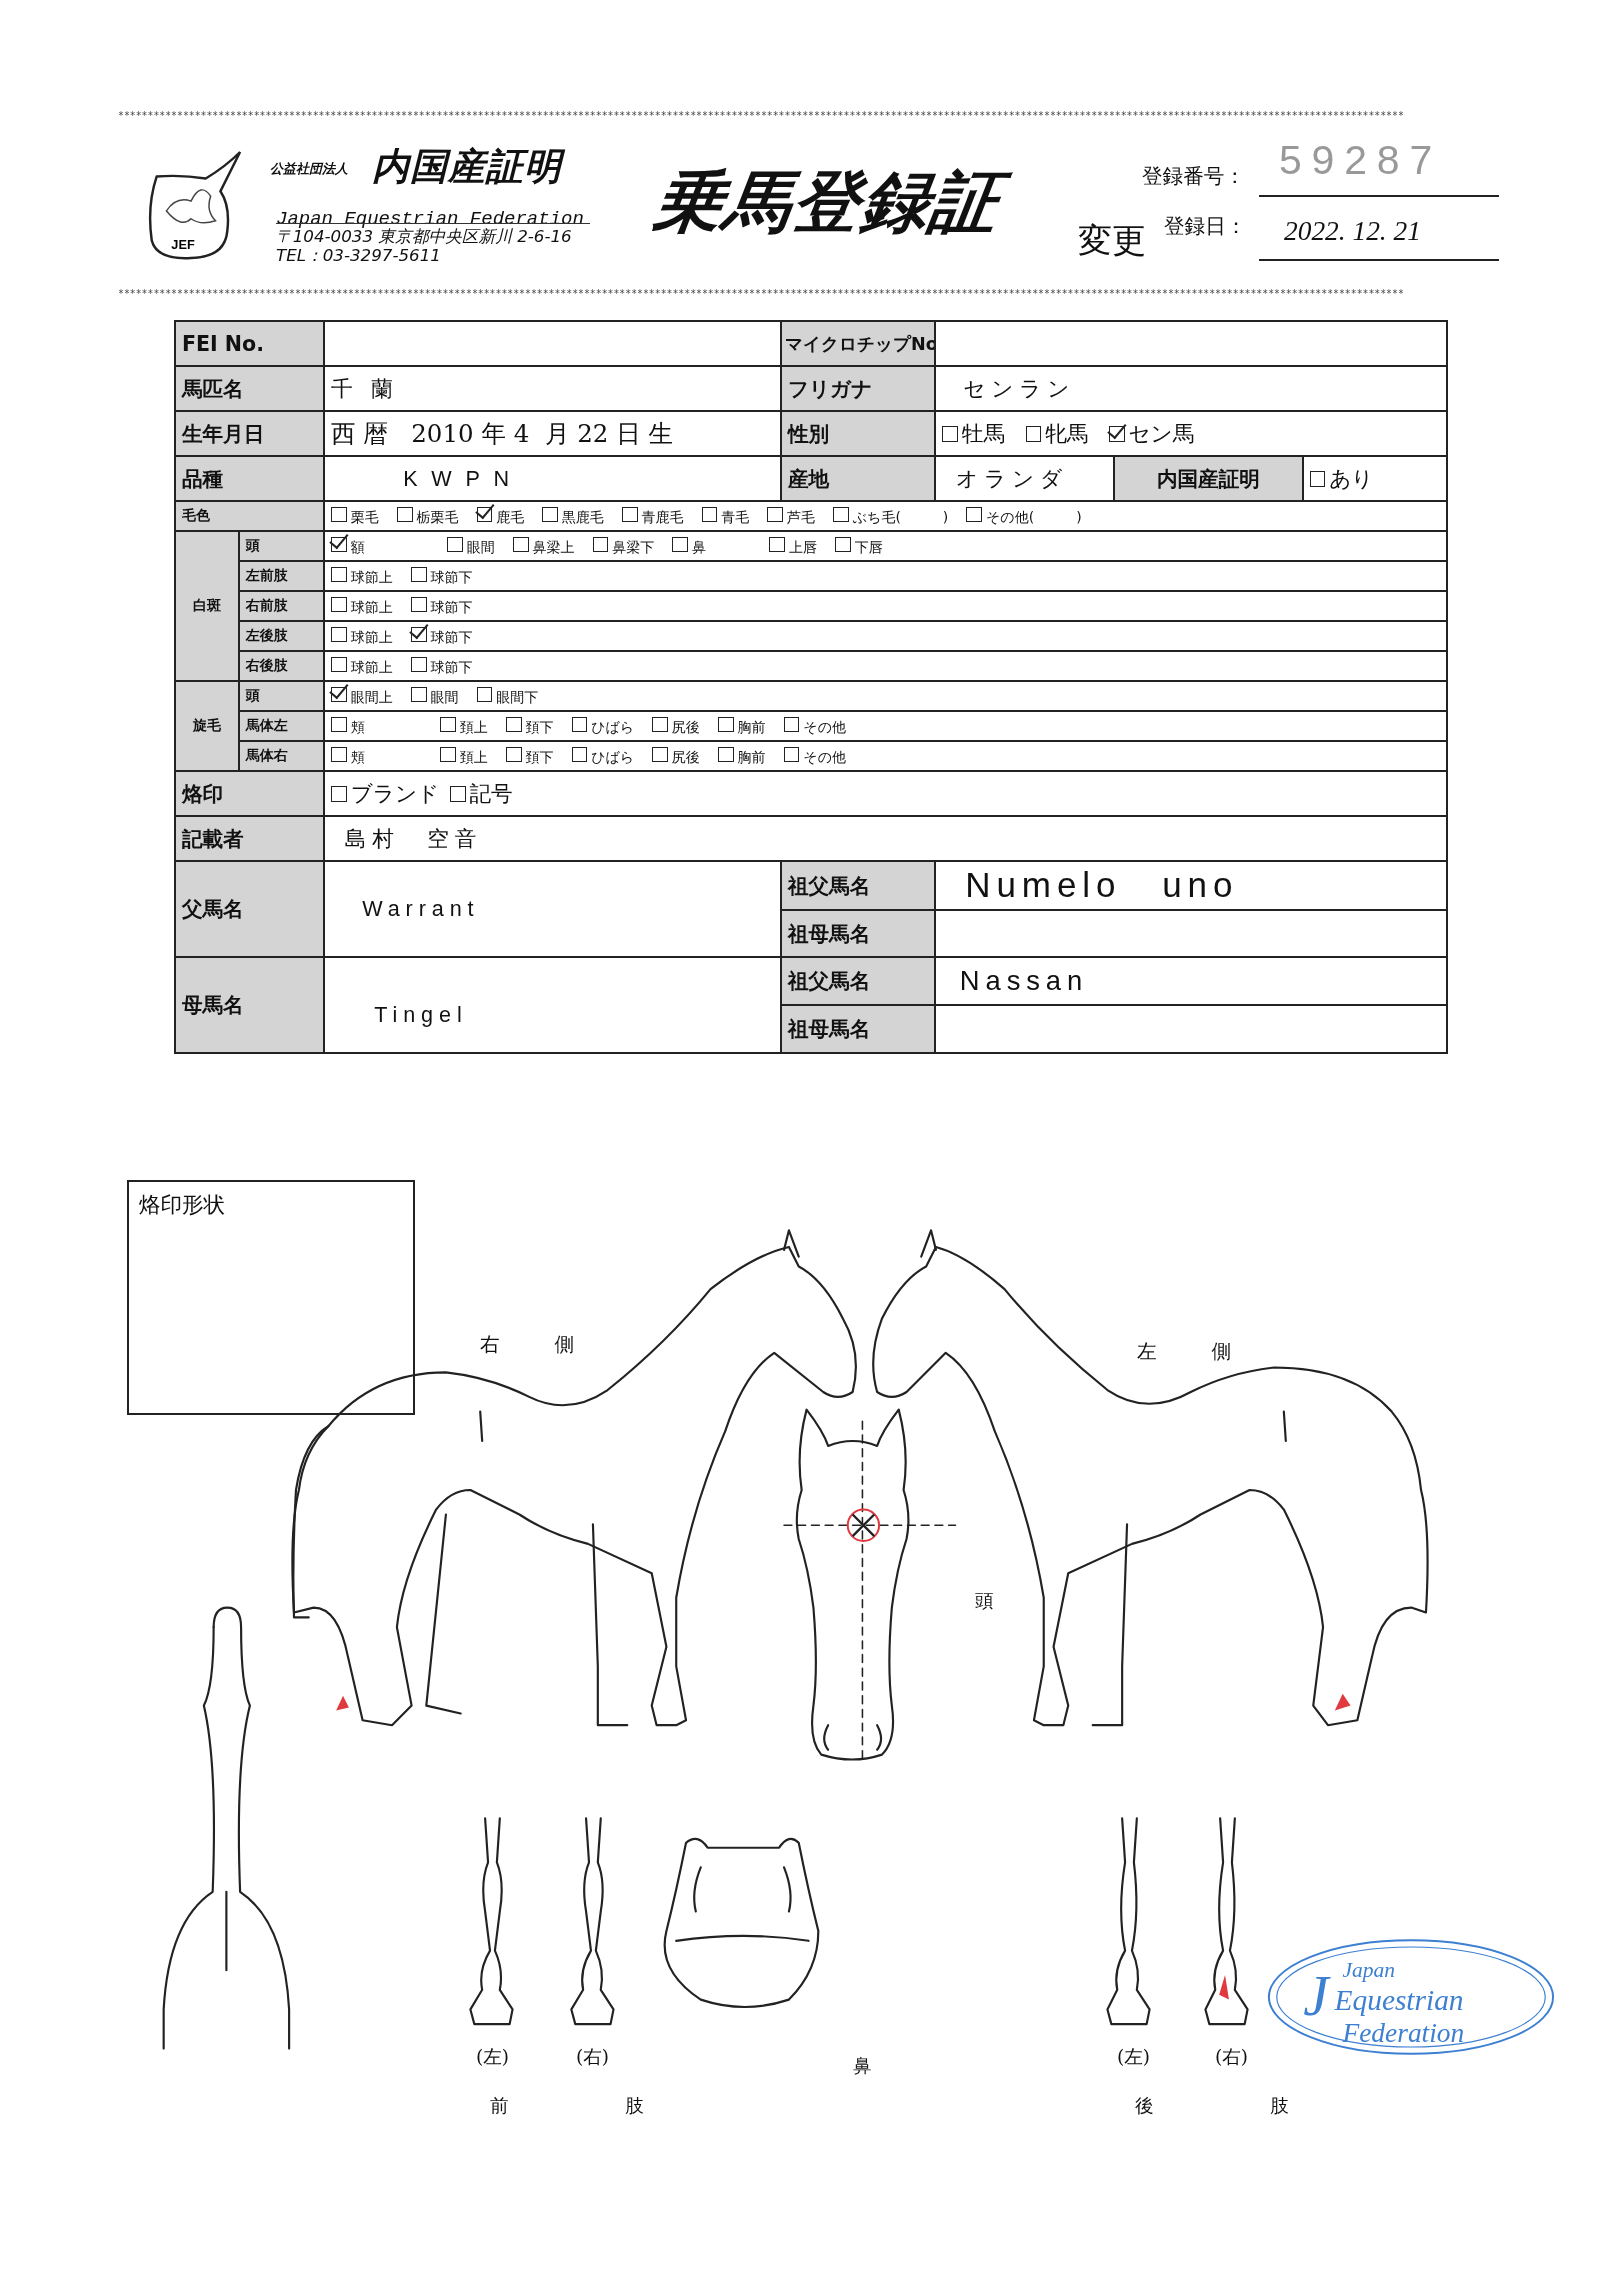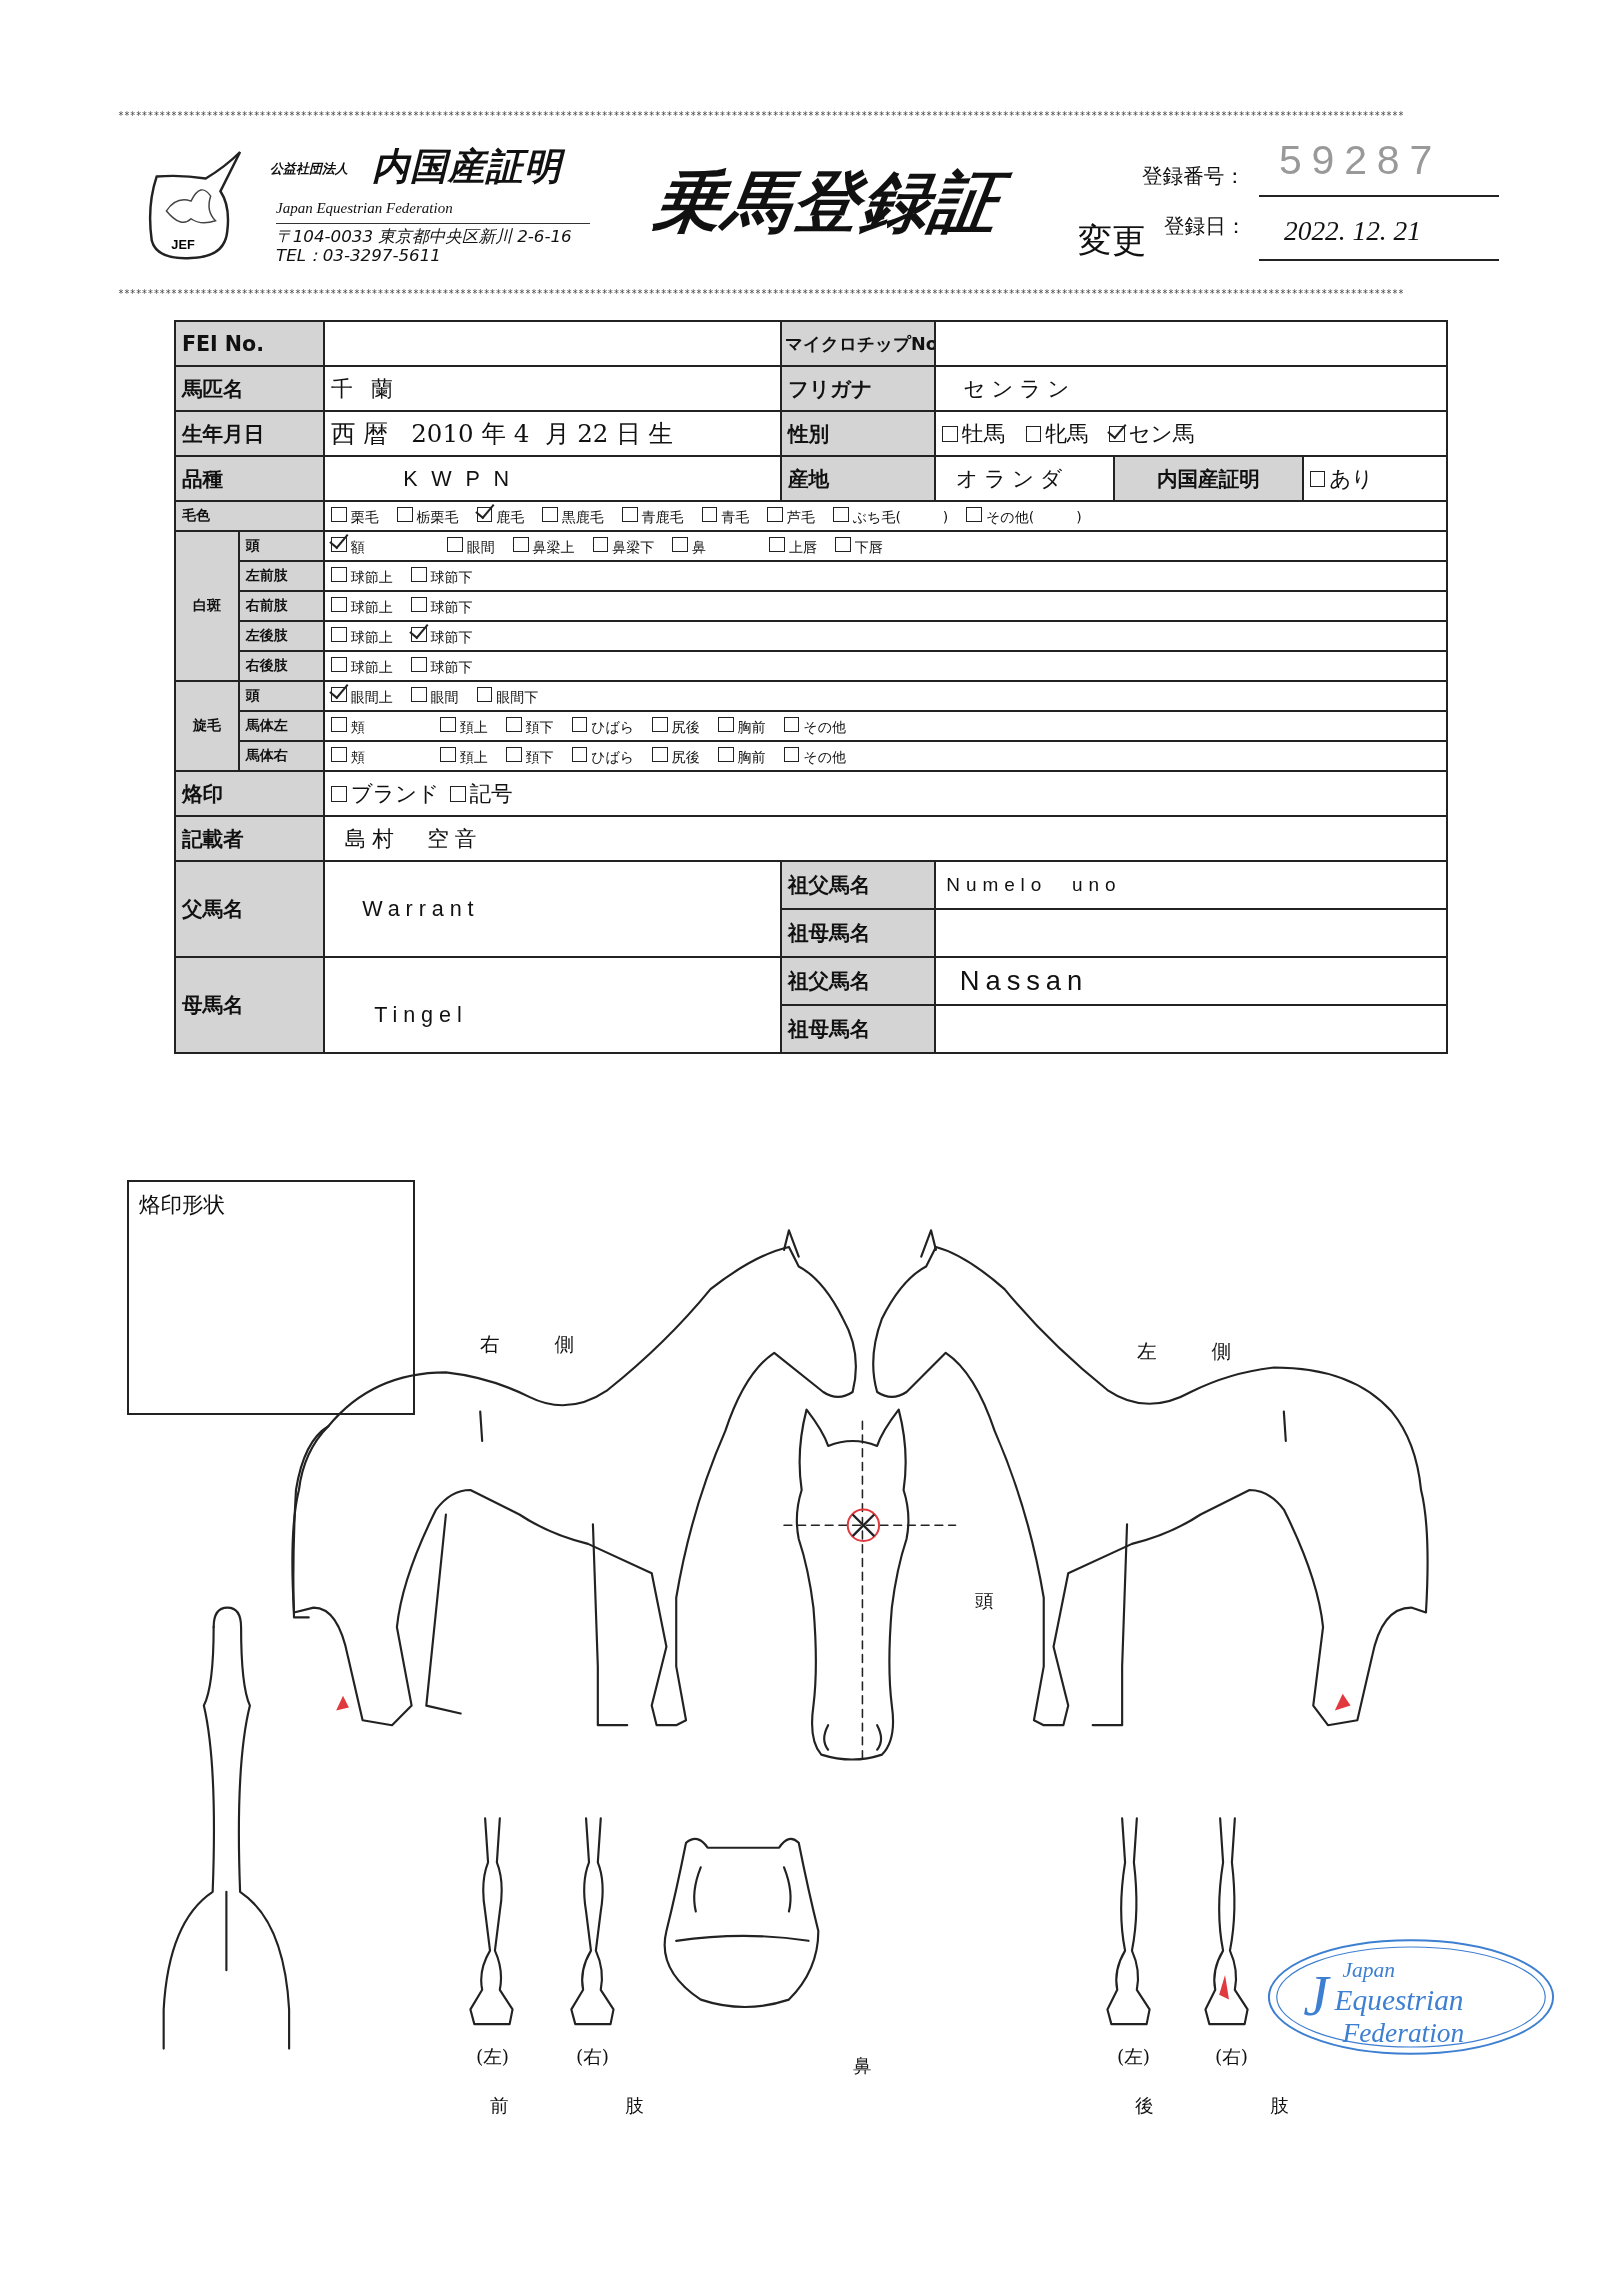--- a/index.html
+++ b/index.html
@@ -1,21 +1,21 @@
 <!DOCTYPE html>
 <html><head>
 <meta charset="utf-8">
 <style>
   html,body{margin:0;padding:0;background:#fff;}
   body{width:1620px;height:2292px;position:relative;overflow:hidden;font-family:"DejaVu Sans","Liberation Sans",sans-serif;color:#111;}
   .stars{position:absolute;left:118px;width:1411px;height:11.8px;font-family:"DejaVu Sans Mono",monospace;font-size:9.8px;line-height:11.8px;color:#444;overflow:hidden;white-space:nowrap;letter-spacing:0px;}
   .logo{position:absolute;left:137px;top:147px;width:108px;height:118px;}
   .org-prefix{position:absolute;left:270px;top:160px;font-size:13px;font-style:italic;font-weight:bold;}
   .org-name{position:absolute;left:372px;top:142px;font-size:37px;font-weight:bold;font-style:italic;letter-spacing:1px;}
-  .org-en{position:absolute;left:276px;top:200px;font-size:15px;font-style:italic;font-family:Liberation Serif, serif;}
+  .org-en{position:absolute;left:276px;top:208px;font-size:19px;font-style:italic;font-family:Liberation Mono, monospace;}
   .org-rule{position:absolute;left:276px;top:223px;width:314px;border-top:1.5px solid #333;}
   .org-addr{position:absolute;left:276px;top:227px;font-size:16.7px;font-style:italic;line-height:18.6px;}
   .doc-title{position:absolute;left:655px;top:157px;font-size:67px;font-weight:bold;font-style:italic;letter-spacing:2px;transform:skewX(-8deg);}
   .reg-label{position:absolute;left:1142px;top:162px;font-size:20.6px;}
   .reg-value{position:absolute;left:1279px;top:137px;font-size:41px;color:#999;letter-spacing:9.8px;font-family:"Liberation Sans",sans-serif;font-weight:300;}
   .reg-rule{position:absolute;left:1259px;top:195px;width:240px;border-top:2px solid #222;}
   .change-mark{position:absolute;left:1078px;top:218px;font-size:34px;font-family:"DejaVu Serif",serif;}
   .date-label{position:absolute;left:1164px;top:212px;font-size:20.6px;}
   .date-value{position:absolute;left:1284px;top:216px;font-size:27.4px;font-style:italic;font-family:"Liberation Serif",serif;}
   .date-rule{position:absolute;left:1259px;top:259px;width:240px;border-top:2px solid #222;}
@@ -215,21 +215,21 @@
   </tr>
   <tr>
     <td class="lbl" colspan="2">記載者</td>
     <td colspan="6" class="hand" style="padding-left:19.6px">島村　空音</td>
   </tr>
 
   <tr>
     <td class="lbl" colspan="2" rowspan="2" style="height:94px">父馬名</td>
     <td colspan="2" rowspan="2" class="hand-en" style="padding-left:37px">Warrant</td>
     <td class="lbl" style="height:45px">祖父馬名</td>
-    <td colspan="3" class="hand-en" style="padding-left:10px;font-size:19px;">Numelo　uno</td>
+    <td colspan="3" class="hand-en" style="padding-left:29px;font-size:35px;">Numelo　uno</td>
   </tr>
   <tr>
     <td class="lbl" style="height:45px">祖母馬名</td>
     <td colspan="3"></td>
   </tr>
   <tr>
     <td class="lbl" colspan="2" rowspan="2" style="height:94px">母馬名</td>
     <td colspan="2" rowspan="2" class="hand-en" style="padding-left:49px;padding-top:19.6px">Tingel</td>
     <td class="lbl" style="height:45px">祖父馬名</td>
     <td colspan="3" class="hand-en" style="padding-left:23.5px;font-size:27.4px;">Nassan</td>

